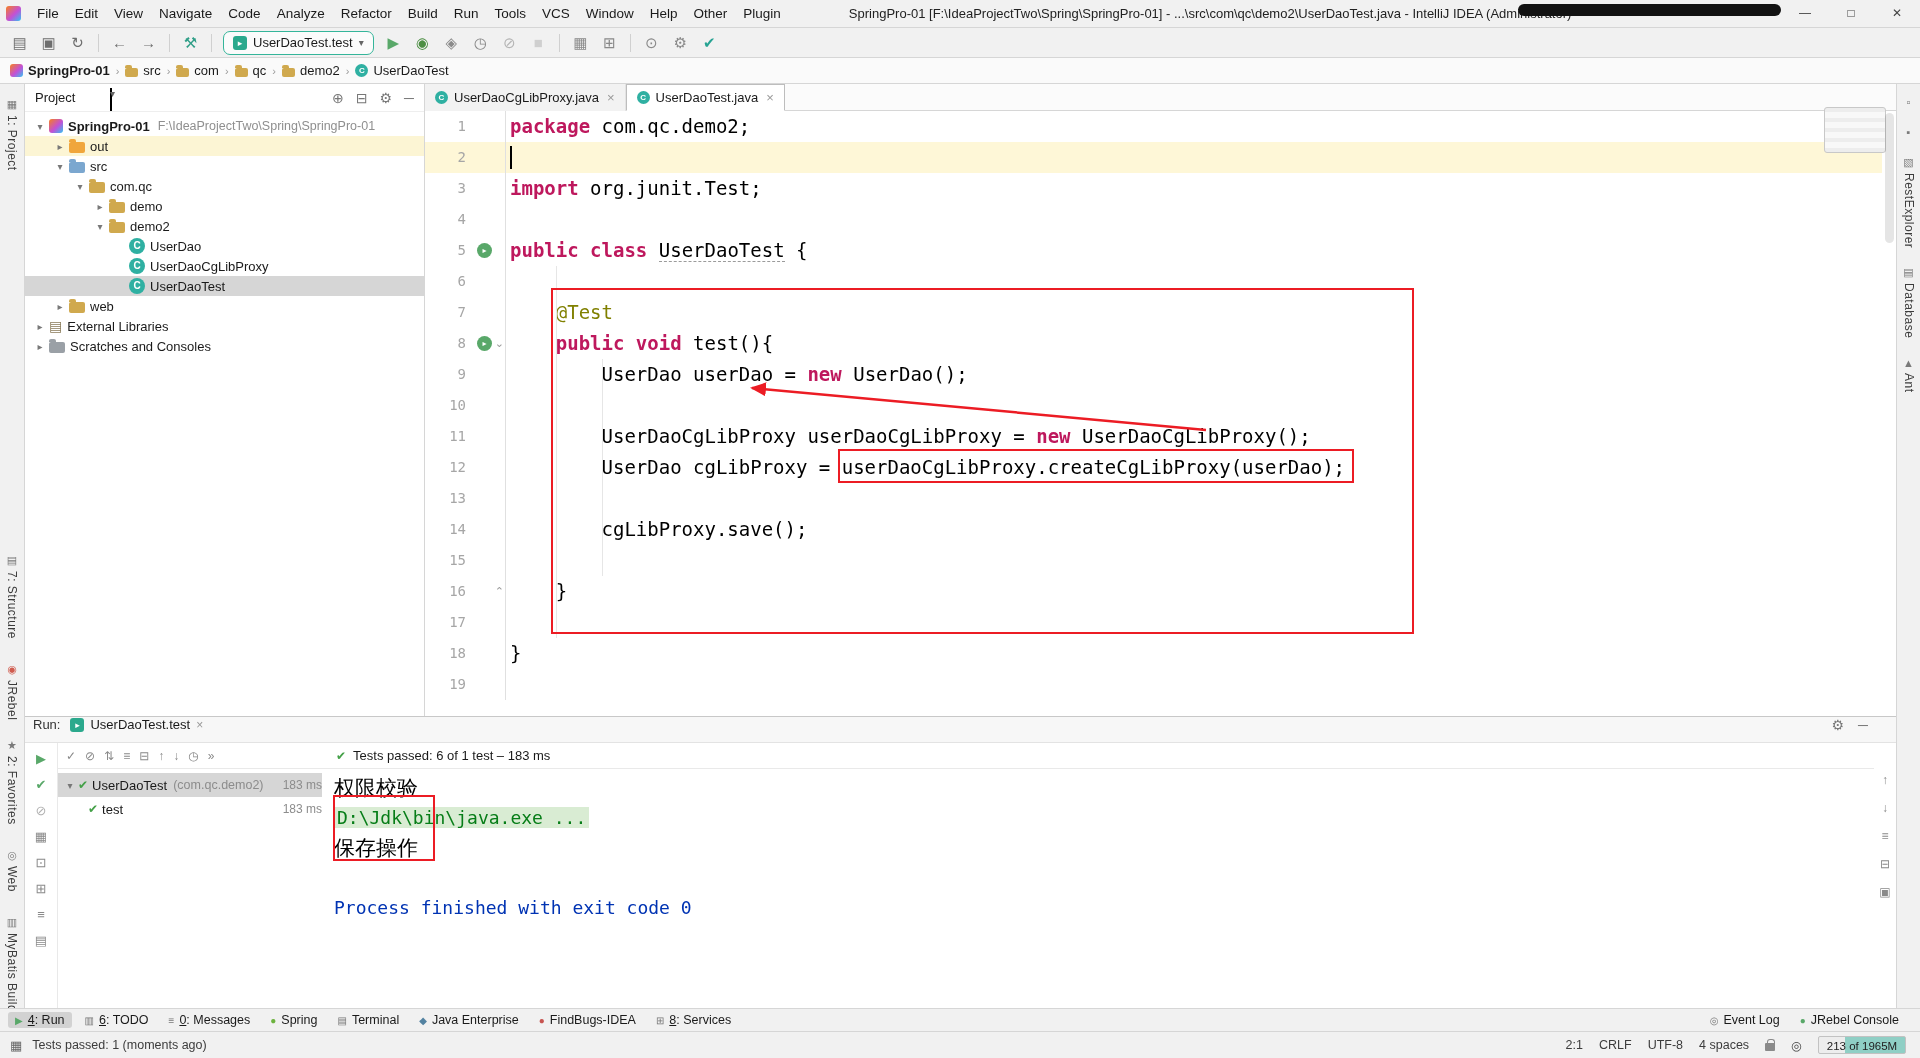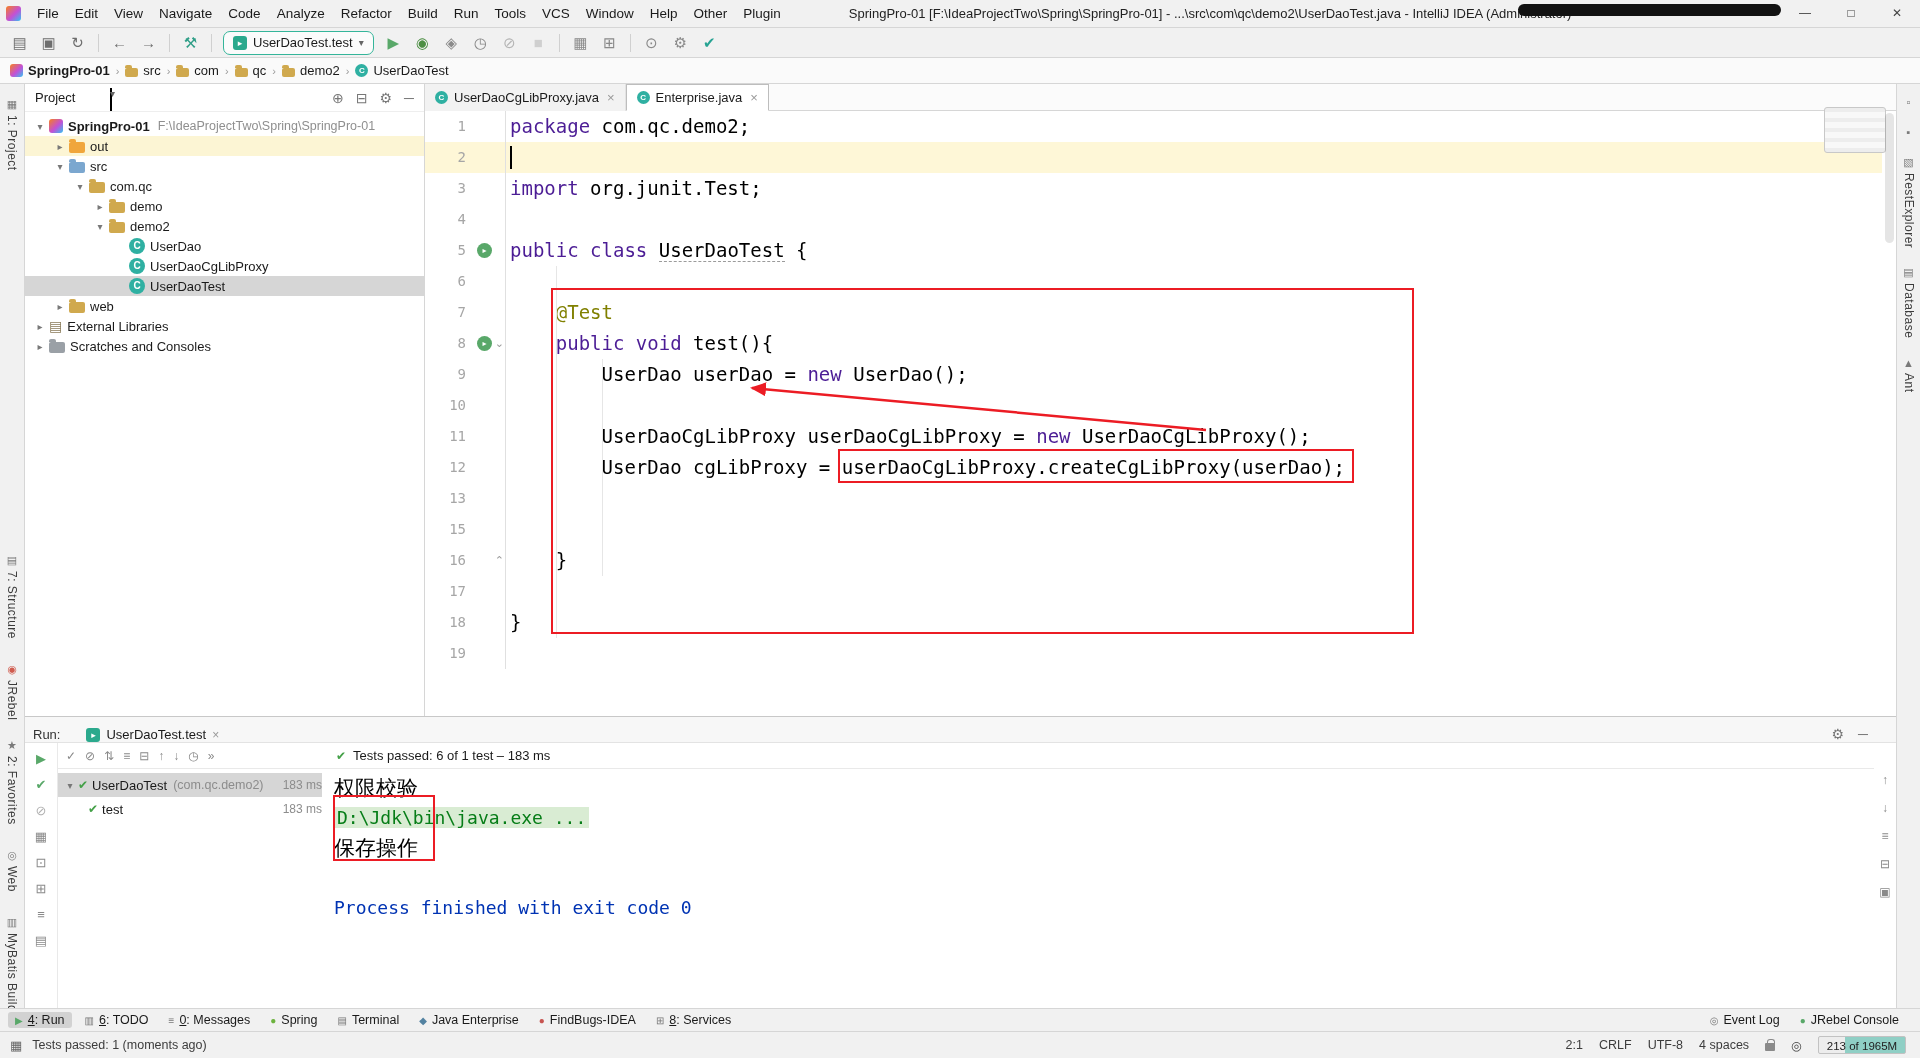--- a/index.html
+++ b/index.html
@@ -74,35 +74,35 @@
 .etab.active{background:#fff;border:1px solid #bdbdbd;border-bottom-color:#fff}
 .etab-close{color:#999;font-size:13px;margin-left:2px}
 #code-area{position:absolute;left:0;top:27px;right:14px;bottom:0;overflow:hidden}
 .cl{display:flex;height:31px;position:relative}
 .cl.cursor-line{background:#fef7d7}
 .ln{flex:0 0 48px;text-align:right;padding-right:7px;font-family:"DejaVu Sans Mono",monospace;font-size:14px;line-height:31px;color:#a6a6a6}
 .gico{flex:0 0 33px;position:relative;border-right:1px solid #e0e0e0}
 .run-ico{position:absolute;left:4px;top:8px;width:15px;height:15px;border-radius:50%;background:#59a869;color:#fff;font-size:8px;line-height:15px;text-align:center}
 .fold-ico{position:absolute;right:1px;top:0;color:#9a9a9a;font-size:11px;line-height:31px}
 .ct{font-family:"DejaVu Sans Mono",monospace;font-size:19px;line-height:31px;white-space:pre;padding-left:4px;color:#000}
-.tk-k{color:#4c1d95;font-weight:400}
+.tk-k{color:#be185d;font-weight:700}
 .tk-a{color:#808000}
 .tk-p{color:#000}
 .tk-c{color:#000;border-bottom:1px dashed #9b9b9b}
 .caret{position:absolute;left:85px;top:4px;width:2px;height:23px;background:#000}
 .iguide{position:absolute;width:1px;background:#e6e6e6}
 #guide1{left:131px;top:182px;height:372px}
 #guide2{left:177px;top:275px;height:217px}
 #sb-widget{position:absolute;right:10px;top:23px;width:62px;height:46px;border:1px solid #c8c8c8;border-radius:3px;background:repeating-linear-gradient(180deg,#ededed 0 4px,#f8f8f8 4px 10px)}
 #editor-scrollbar{position:absolute;right:0;top:27px;bottom:0;width:14px}
 #editor-scrollbar::before{content:"";position:absolute;top:2px;right:2px;width:9px;height:130px;background:rgba(0,0,0,.10);border-radius:5px}
 
 
 #run-panel{position:absolute;left:25px;top:716px;width:1871px;height:292px;background:#fff;border-top:1px solid #c8c8c8}
-#rp-header{height:26px;display:flex;align-items:flex-end;gap:26px;padding-left:8px;background:#f7f7f7;border-bottom:1px solid #e3e3e3;font-size:13px}
+#rp-header{height:26px;display:flex;align-items:flex-start;gap:10px;padding-left:8px;background:#f7f7f7;border-bottom:1px solid #e3e3e3;font-size:13px}
 #rp-title{color:#333}
 #rp-tab{display:inline-flex;align-items:center;gap:6px}
 .tab-close{color:#999;font-size:12px}
 #rp-header-icons{margin-left:auto;display:flex;gap:14px;padding-right:28px}
 #rp-side{position:absolute;left:0;top:26px;width:33px;bottom:0;border-right:1px solid #e9e9e9;display:flex;flex-direction:column;align-items:center;gap:11px;padding-top:8px}
 #rp-side span{font-size:13px}
 #rp-toolbar{position:absolute;left:33px;top:26px;width:264px;height:26px;border-bottom:1px solid #e9e9e9;display:flex;align-items:center;gap:9px;padding-left:8px}
 #rp-toolbar span{font-size:12px}
 #rp-status{position:absolute;left:297px;top:26px;right:22px;height:26px;border-bottom:1px solid #e9e9e9;display:flex;align-items:center;gap:7px;padding-left:14px;font-size:13px}
 .green-check{color:#43a047;font-size:12px}
@@ -354,21 +354,21 @@
 
   <section id="editor">
     <div id="tabbar">
         <span class="etab">
           <span class="i-class sm">C</span>
           <span class="etab-label">UserDaoCgLibProxy.java</span>
           <span class="etab-close">×</span>
         </span>
         <span class="etab active">
           <span class="i-class sm">C</span>
-          <span class="etab-label">Enterprise.java</span>
+          <span class="etab-label">UserDaoTest.java</span>
           <span class="etab-close">×</span>
         </span>
       </div>
     <div id="code-area">
         <div class="cl">
           <span class="ln">1</span>
           <span class="gico"></span>
           <span class="ct"><span class="tk-k">package</span><span class="tk-p"> com.qc.demo2;</span></span>
         </div>
         <div class="cl cursor-line">
@@ -429,20 +429,25 @@
         </div>
         <div class="cl">
           <span class="ln">12</span>
           <span class="gico"></span>
           <span class="ct"><span class="tk-p">        UserDao cgLibProxy = userDaoCgLibProxy.createCgLibProxy(userDao);</span></span>
         </div>
         <div class="cl">
           <span class="ln">13</span>
           <span class="gico"></span>
           <span class="ct"></span>
+        </div>
+        <div class="cl">
+          <span class="ln">14</span>
+          <span class="gico"></span>
+          <span class="ct"><span class="tk-p">        cgLibProxy.save();</span></span>
         </div>
         <div class="cl">
           <span class="ln">15</span>
           <span class="gico"></span>
           <span class="ct"></span>
         </div>
         <div class="cl">
           <span class="ln">16</span>
           <span class="gico">
             <span class="fold-ico">⌃</span>

